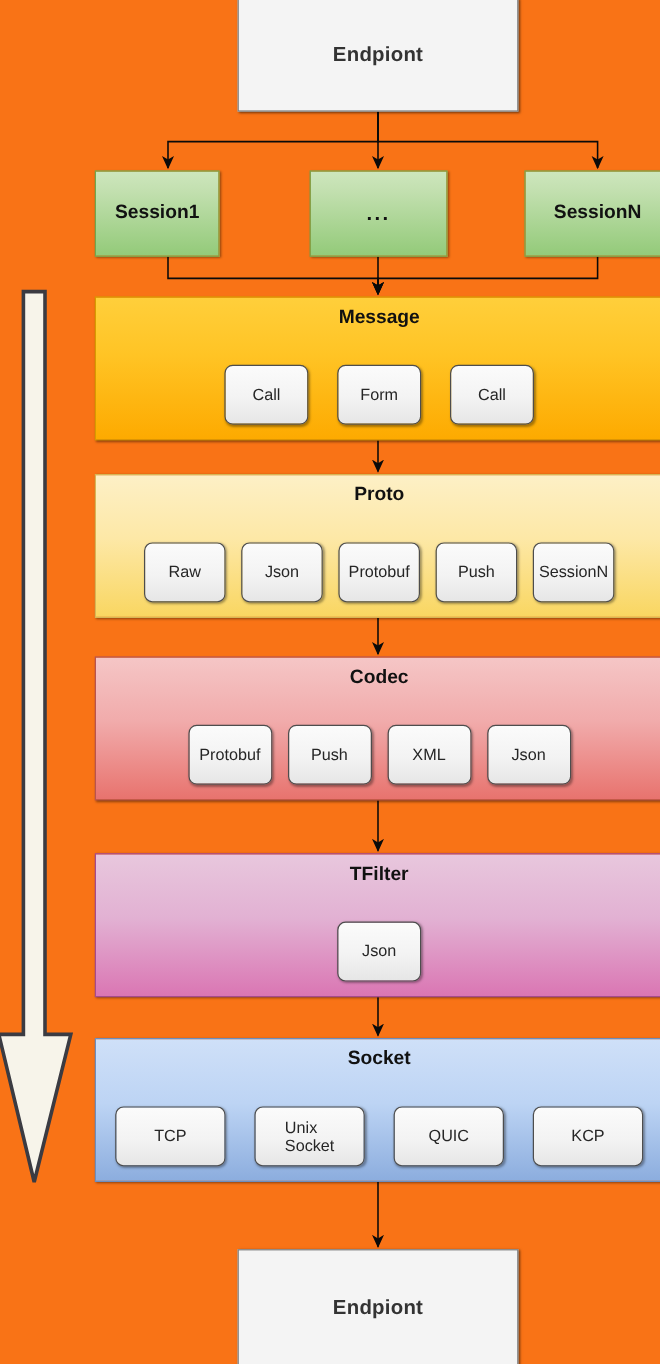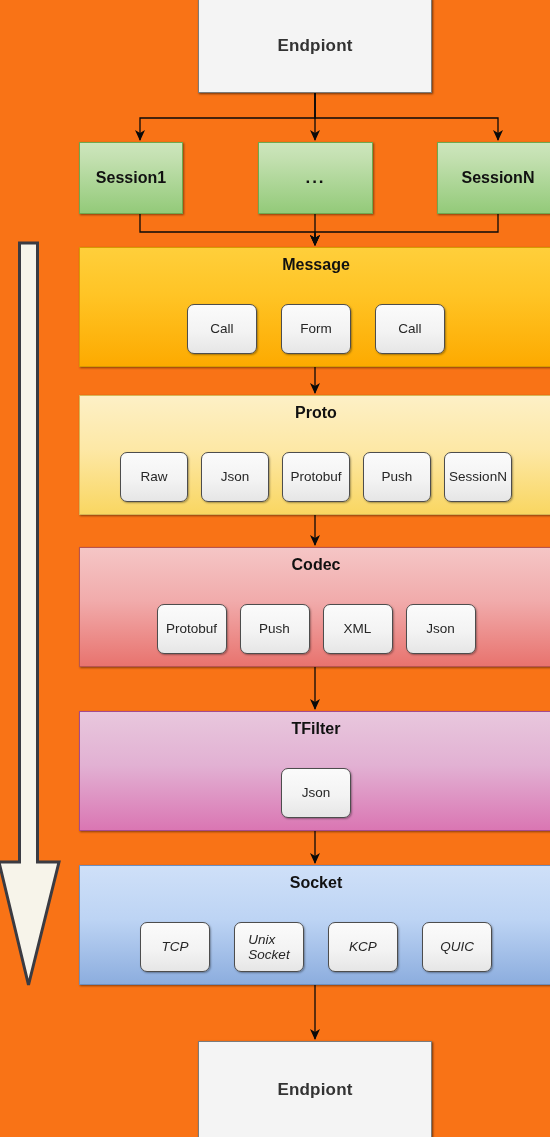--- a/index.html
+++ b/index.html
@@ -119,21 +119,21 @@
 
   #band-message .chips { gap: 24px; }
   #band-message .chip  { width: 70px; height: 50px; }
   #band-proto   .chips { gap: 13px; }
   #band-proto   .chip  { width: 68px; height: 50px; }
   #band-codec   .chips { gap: 13px; }
   #band-codec   .chip  { width: 70px; height: 50px; }
   #band-tfilter .chips { gap: 24px; }
   #band-tfilter .chip  { width: 70px; height: 50px; }
   #band-socket  .chips { gap: 24px; }
-  #band-socket  .chip  { width: 70px; height: 50px; font-style: italic; }
+  #band-socket  .chip  { width: 92px; height: 50px; }
 
   
   .connector-layer {
     position: absolute;
     left: 0; top: 0;
     width: 550px; height: 1137px;
     pointer-events: none;
   }
 
   
@@ -228,22 +228,22 @@
     <div class="chips">
       <div class="chip">Json</div>
     </div>
   </div>
 
   <div class="band" id="band-socket">
     <div class="band-title">Socket</div>
     <div class="chips">
       <div class="chip">TCP</div>
       <div class="chip">Unix<br>Socket</div>
+      <div class="chip">QUIC</div>
       <div class="chip">KCP</div>
-      <div class="chip">QUIC</div>
     </div>
   </div>
 
   <div class="endpoint" id="endpoint-bot">
     <span>Endpiont</span>
   </div>
 
 </div>
 
 </body></html>

